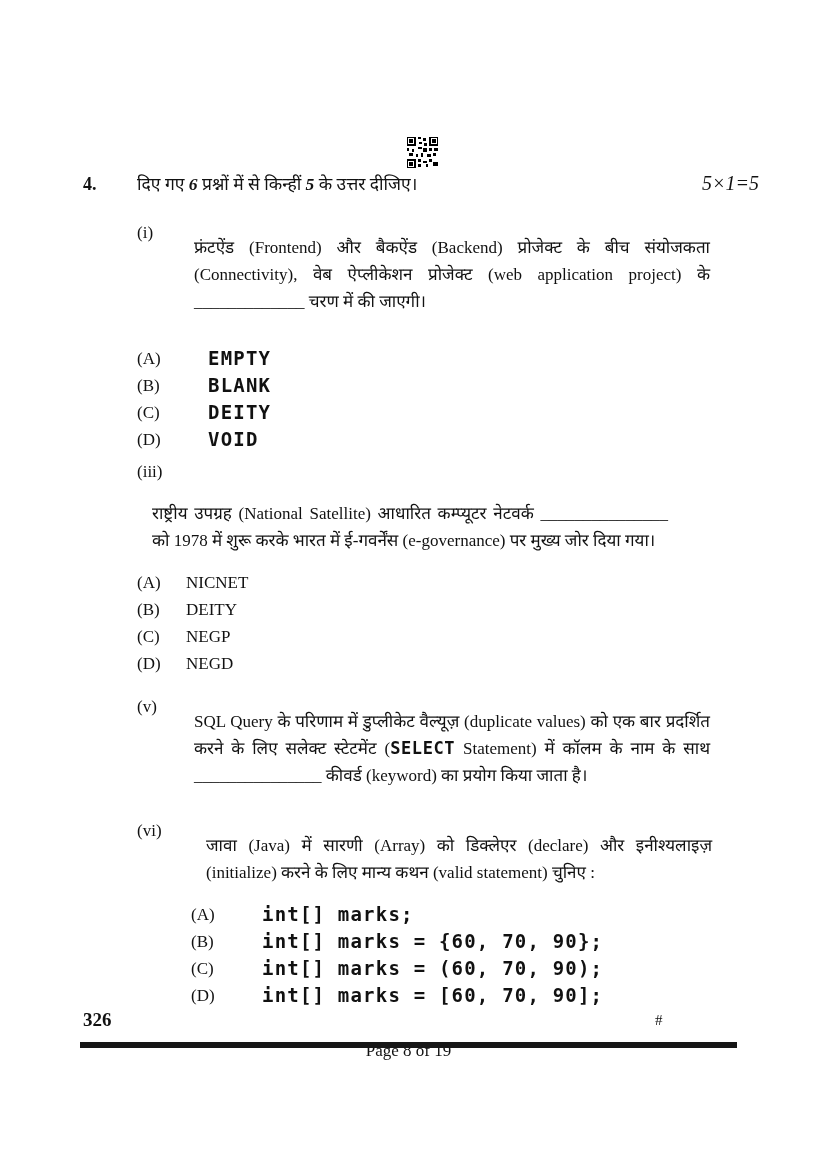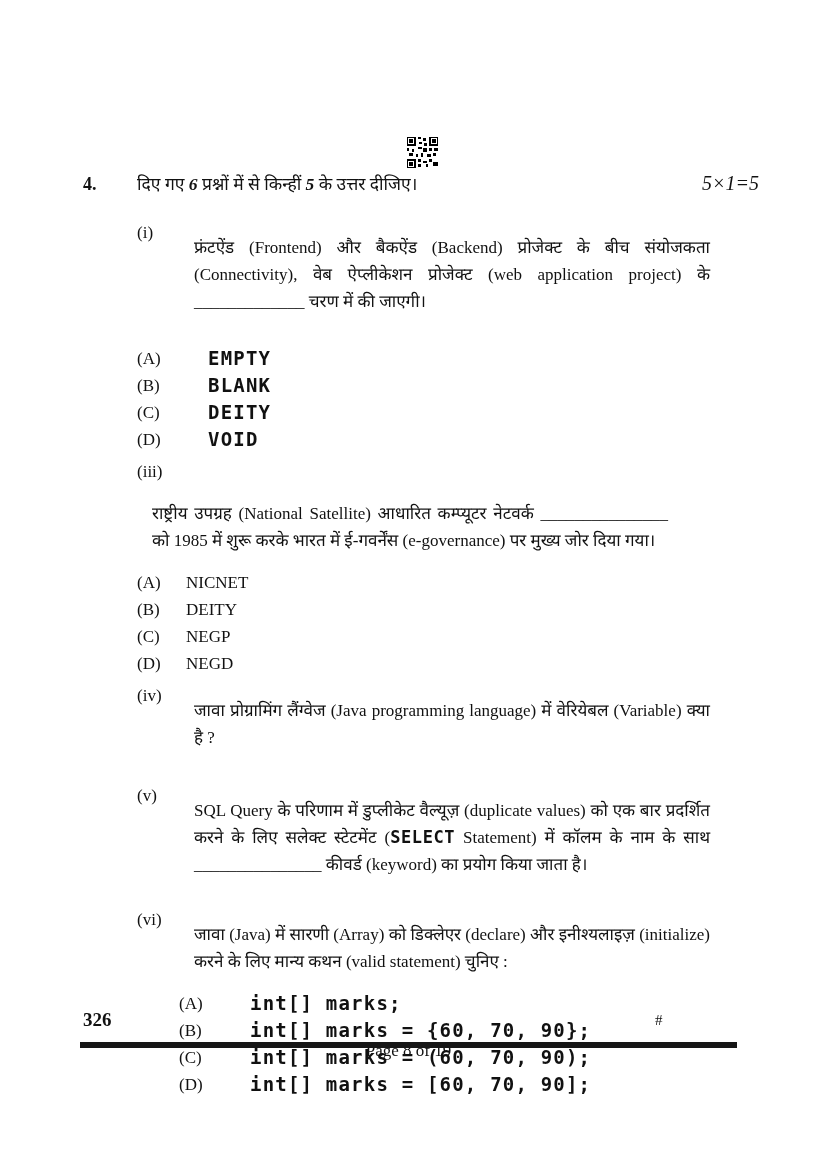--- a/index.html
+++ b/index.html
@@ -25,21 +25,21 @@
   .bi { font-weight: bold; font-style: italic; }
   .marks { font-style: italic; font-size: 20px; flex: none; }
 
   .subs { margin-left: 54px; width: 590px; }
   .subq { display: flex; }
   .mt-i   { margin-top: 22px; }
   .mt-ii  { margin-top: 11px; }
   .mt-iii { margin-top: 5px; flex-direction: column; }
   .mt-iv  { margin-top: 5px; }
   .mt-v   { margin-top: 16px; }
-  .mt-vi  { margin-top: 13px; }
+  .mt-vi  { margin-top: 13px; gap: 12px; }
   .slabel { width: 42px; flex: none; font-size: 17px; line-height: 27px; }
   .sbody  { width: 546px; font-size: 17px; line-height: 27px; text-align: justify; }
   .sbody p { margin: 15px; }
 
   .opts { margin-top: 4px; }
   .opts-iii { margin-top: 5px; }
   .opts-vi { margin-top: 3px; }
   .opt { display: flex; line-height: 27px; }
   .olabel { width: 49px; flex: none; font-size: 17px; }
   .otext { font-size: 17px; }
@@ -149,21 +149,21 @@
               <div class="olabel">(D)</div>
               <div class="otext mono">VOID</div>
             </div>
           </div>
         </div>
       </div>
 
       <div class="subq mt-iii">
         <div class="slabel">(iii)</div>
         <div class="sbody">
-          <p>राष्ट्रीय उपग्रह (National Satellite) आधारित कम्प्यूटर नेटवर्क _______________ को 1985 में शुरू करके भारत में ई-गवर्नेंस (e-governance) पर मुख्य जोर दिया गया।</p>
+          <p>राष्ट्रीय उपग्रह (National Satellite) आधारित कम्प्यूटर नेटवर्क _______________ को 1978 में शुरू करके भारत में ई-गवर्नेंस (e-governance) पर मुख्य जोर दिया गया।</p>
           <div class="opts opts-iii">
             <div class="opt">
               <div class="olabel">(A)</div>
               <div class="otext">NICNET</div>
             </div>
             <div class="opt">
               <div class="olabel">(B)</div>
               <div class="otext">DEITY</div>
             </div>
             <div class="opt">
@@ -171,26 +171,20 @@
               <div class="otext">NEGP</div>
             </div>
             <div class="opt">
               <div class="olabel">(D)</div>
               <div class="otext">NEGD</div>
             </div>
           </div>
         </div>
       </div>
 
-      <div class="subq mt-iv">
-        <div class="slabel">(iv)</div>
-        <div class="sbody">
-          <p>जावा प्रोग्रामिंग लैंग्वेज (Java programming language) में वेरियेबल (Variable) क्या है ?</p>
-        </div>
-      </div>
 
       <div class="subq mt-v">
         <div class="slabel">(v)</div>
         <div class="sbody">
           <p><span>SQL Query के परिणाम में डुप्लीकेट वैल्यूज़ (duplicate values) को एक बार प्रदर्शित करने के लिए सलेक्ट स्टेटमेंट (</span><span class="code-inline">SELECT</span><span> Statement) में कॉलम के नाम के साथ _______________ कीवर्ड (keyword) का प्रयोग किया जाता है।</span></p>
         </div>
       </div>
 
       <div class="subq mt-vi">
         <div class="slabel">(vi)</div>

